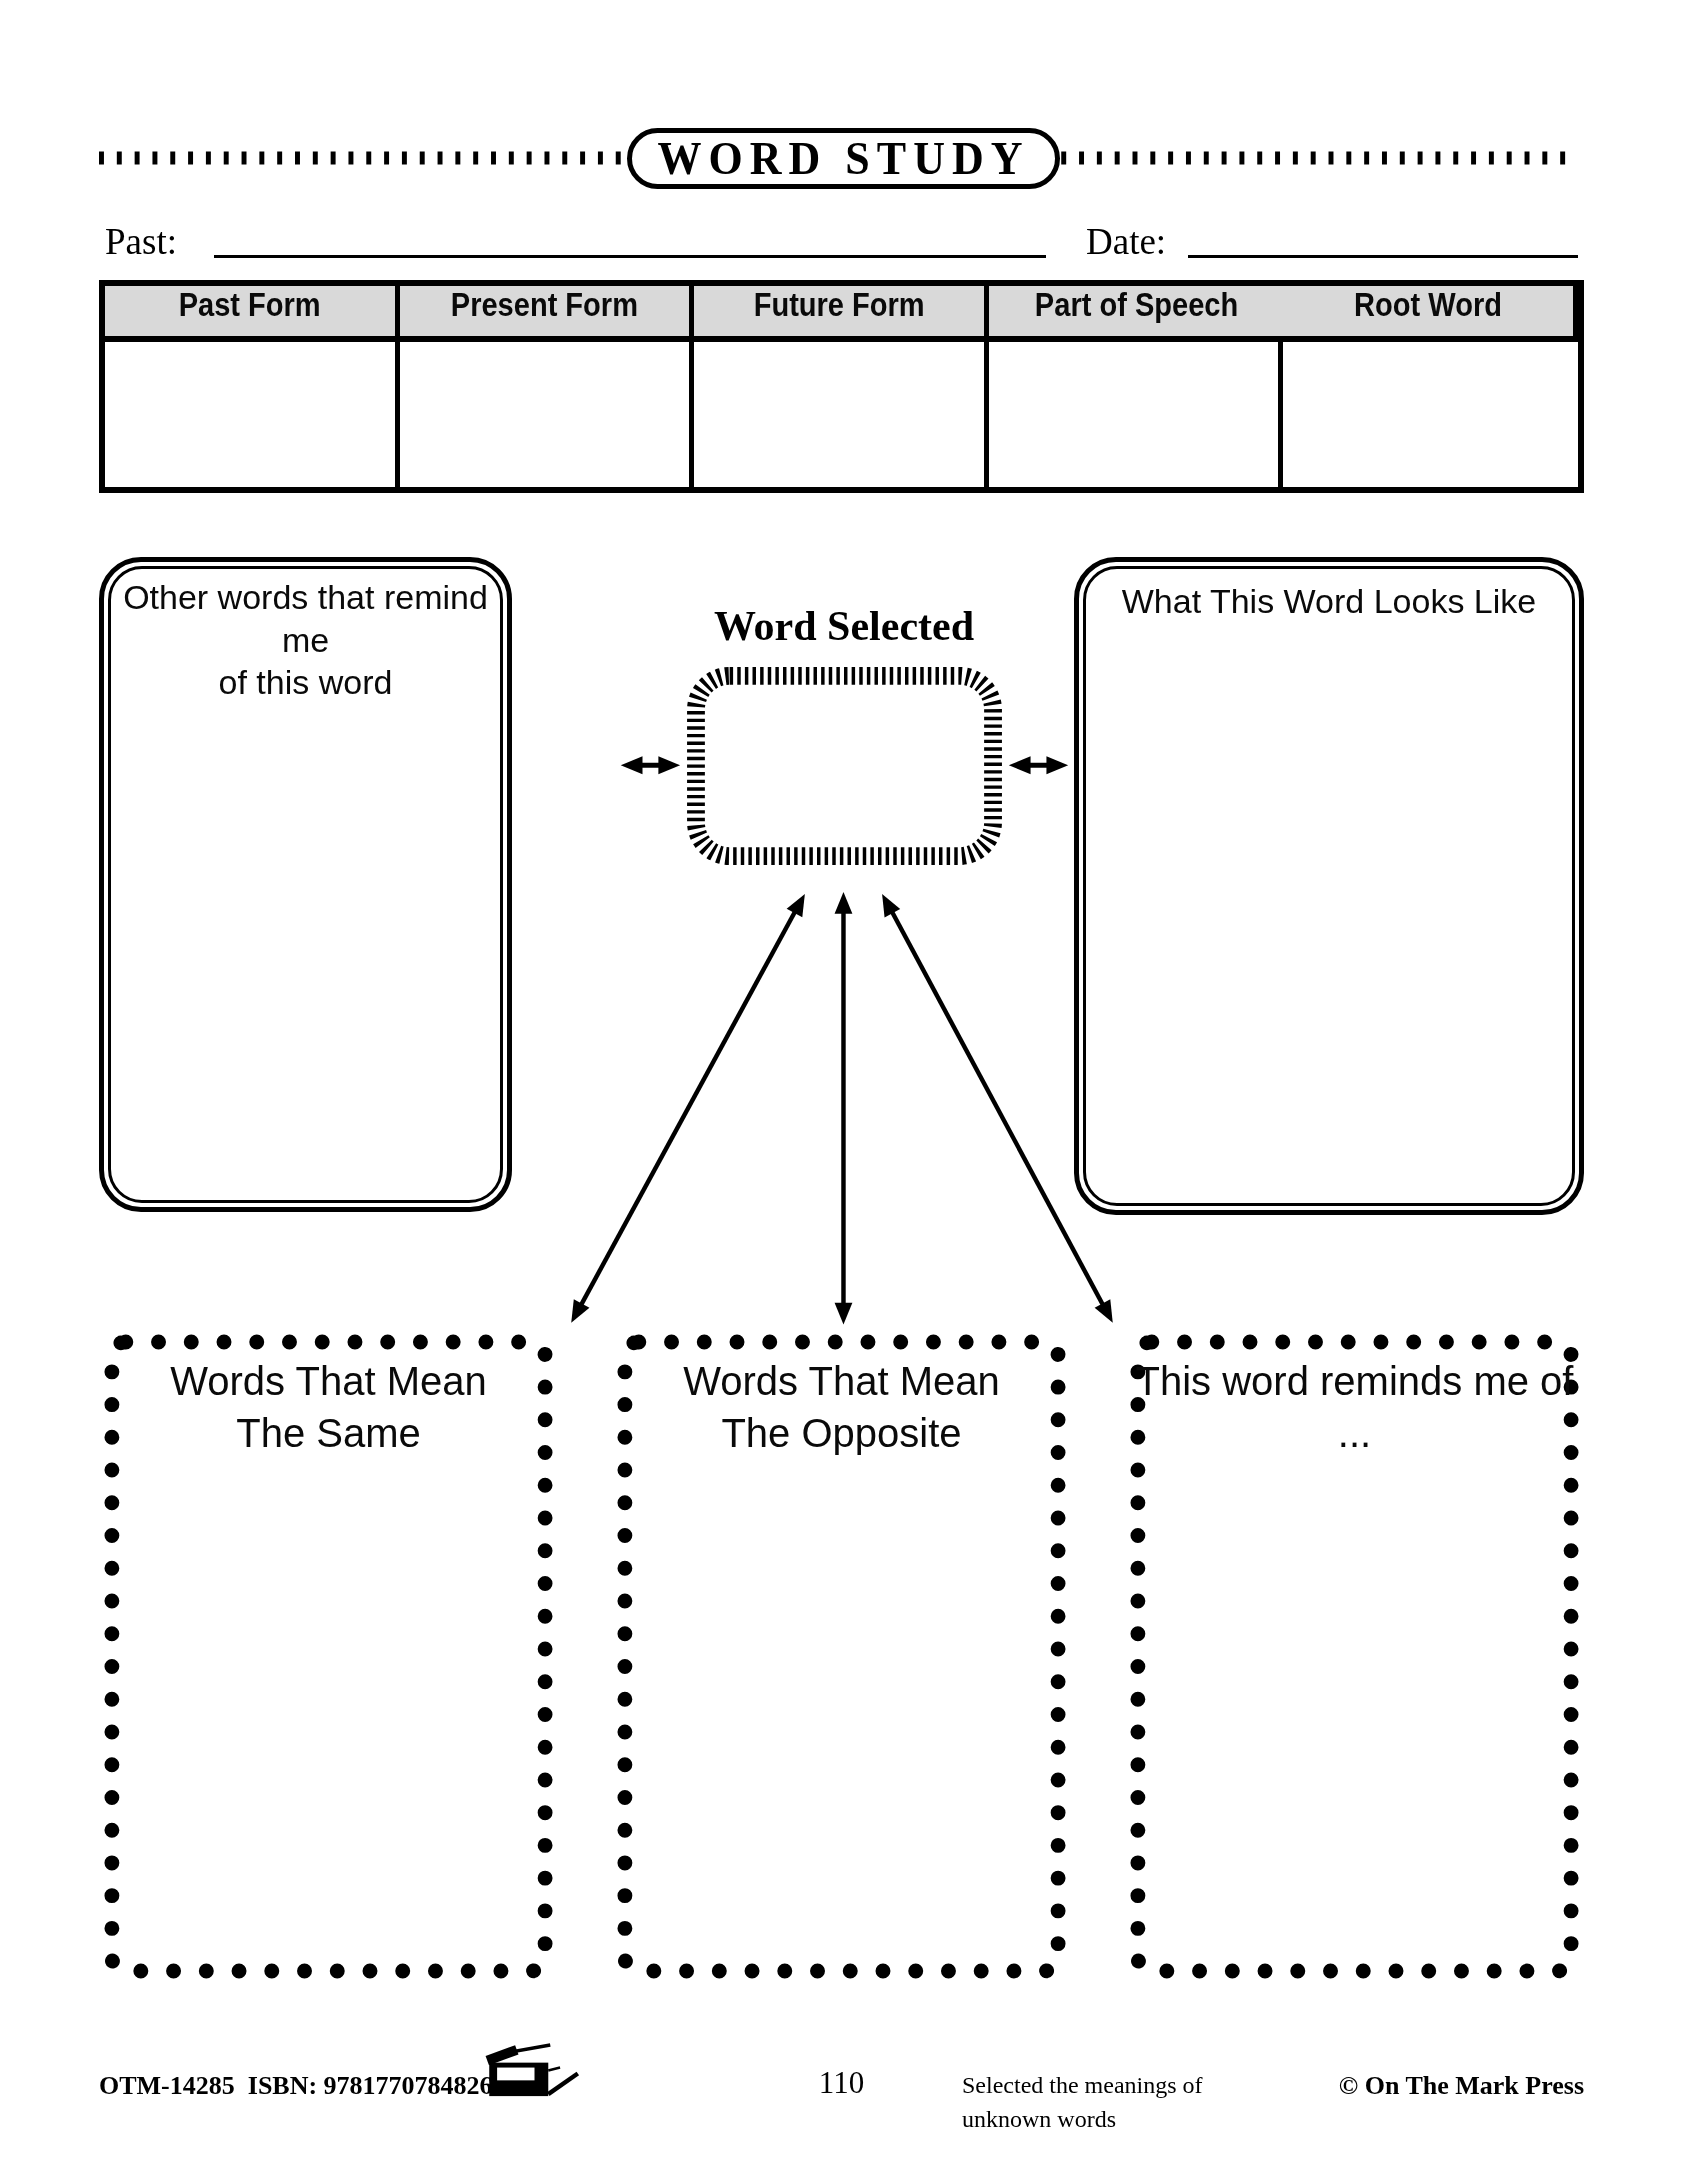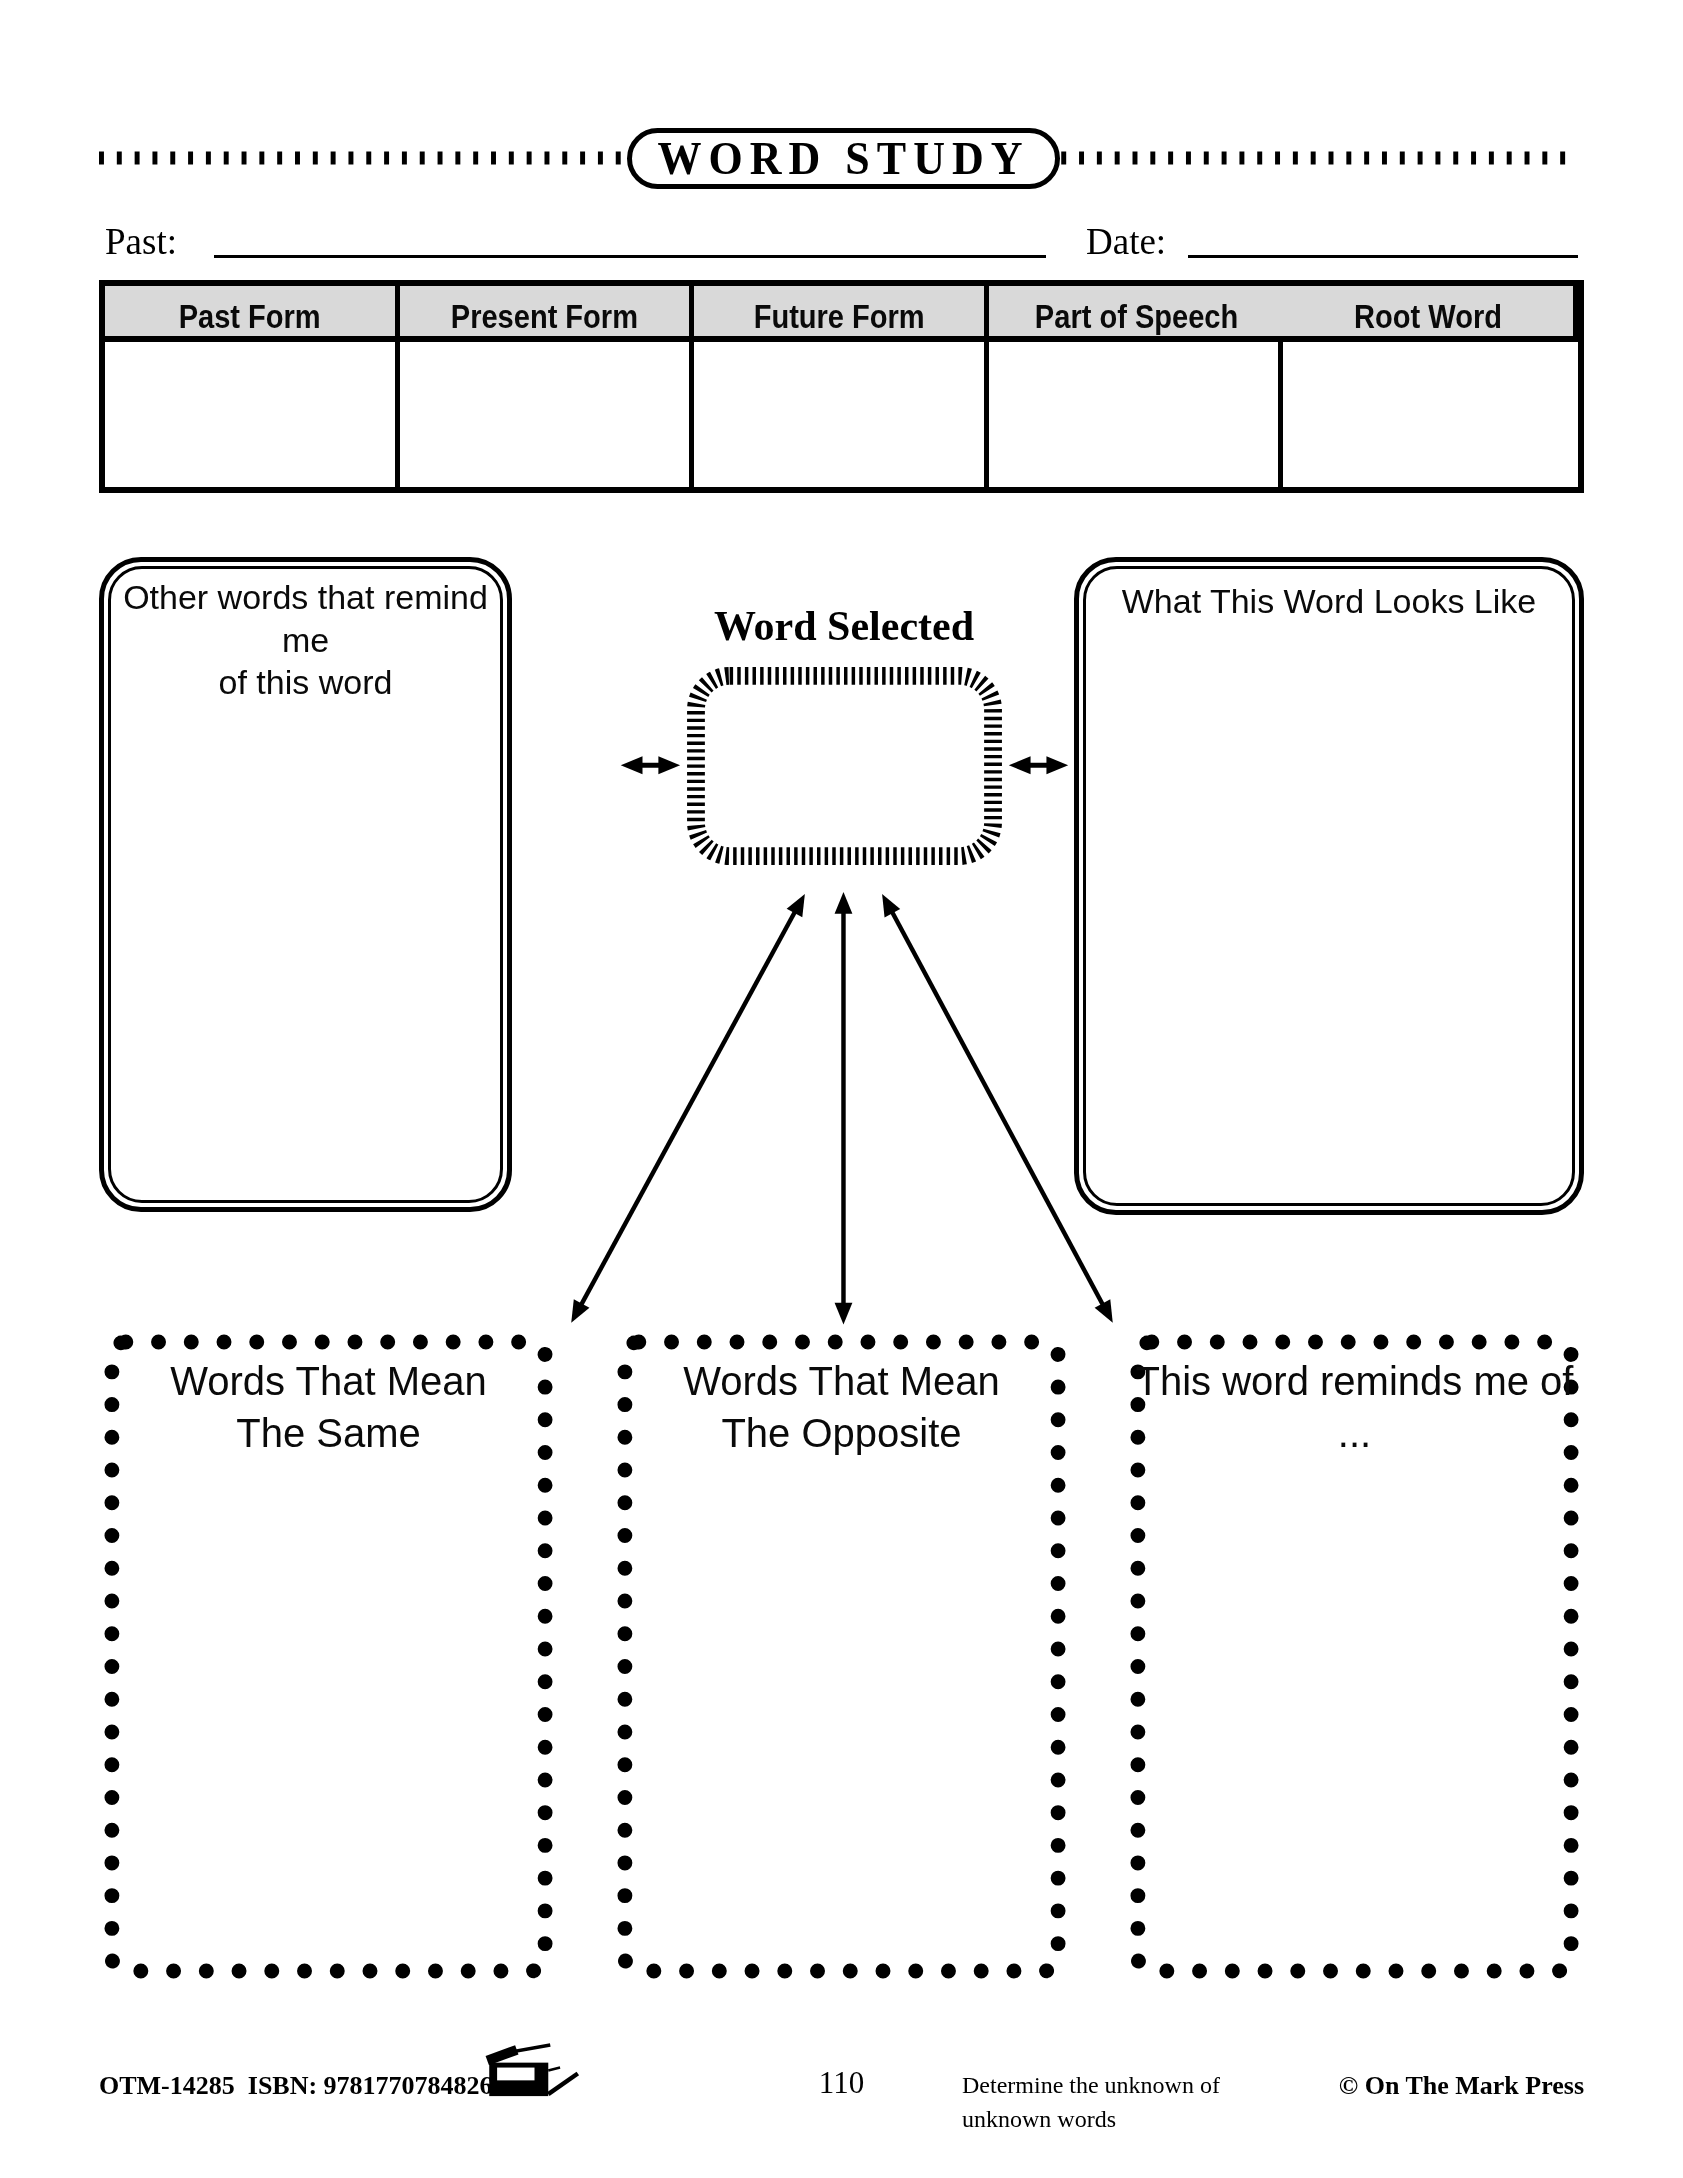--- a/index.html
+++ b/index.html
@@ -14,21 +14,21 @@
     white-space:nowrap;transform:scaleY(1.05);}
 
   
   .lbl{font-size:37px;font-family:"Liberation Serif", serif;}
   .uline{border-bottom:3px solid #000;height:0;}
 
   
   .wtable{left:99px;top:280px;width:1485px;border:6px solid #000;box-sizing:border-box;
     display:grid;grid-template-columns:repeat(5,1fr);grid-template-rows:56px 145px;background:#fff;}
   .th{background:#d9d9d9;border-right:5px solid #000;border-bottom:6px solid #000;
-      display:flex;align-items:flex-end;justify-content:center;
+      display:flex;align-items:flex-start;justify-content:center;
       font-family:"Liberation Sans", sans-serif;font-weight:700;font-size:33px;color:#0a0a0a;}
   .th.last{border-right:none;}
   .td{border-right:5px solid #000;background:#fff;}
   .td.last{border-right:none;}
   .cond{display:inline-block;transform:scaleX(.88);white-space:nowrap;}
 
   
   .dbox{border:5px solid #000;border-radius:42px;box-sizing:border-box;background:#fff;}
   .dbox-inner{position:absolute;left:4px;top:4px;right:4px;bottom:4px;border:3px solid #000;border-radius:34px;}
   .dbox-title{position:relative;padding-top:14px;text-align:center;
@@ -174,20 +174,20 @@
     <line x1="24" y1="12" x2="68" y2="4" stroke="#000" stroke-width="3.5"></line>
     <rect x="6" y="22" width="60" height="34" fill="#000"></rect>
     <rect x="14" y="27" width="38" height="13" fill="#fff"></rect>
     <line x1="66" y1="30" x2="78" y2="27" stroke="#000" stroke-width="2.5"></line>
     <line x1="66" y1="54" x2="96" y2="33" stroke="#000" stroke-width="4.5"></line>
   </svg>
 
   <div class="f-page abs">110</div>
 
   <div class="f-desc abs">
-    <span class="tl">Determine the unknown of</span>
+    <span class="tl">Selected the meanings of</span>
     <span class="tl">unknown words</span>
   </div>
 
   <div class="f-copy abs">© On The Mark Press</div>
 
 </div>
 
 
 </body></html>

